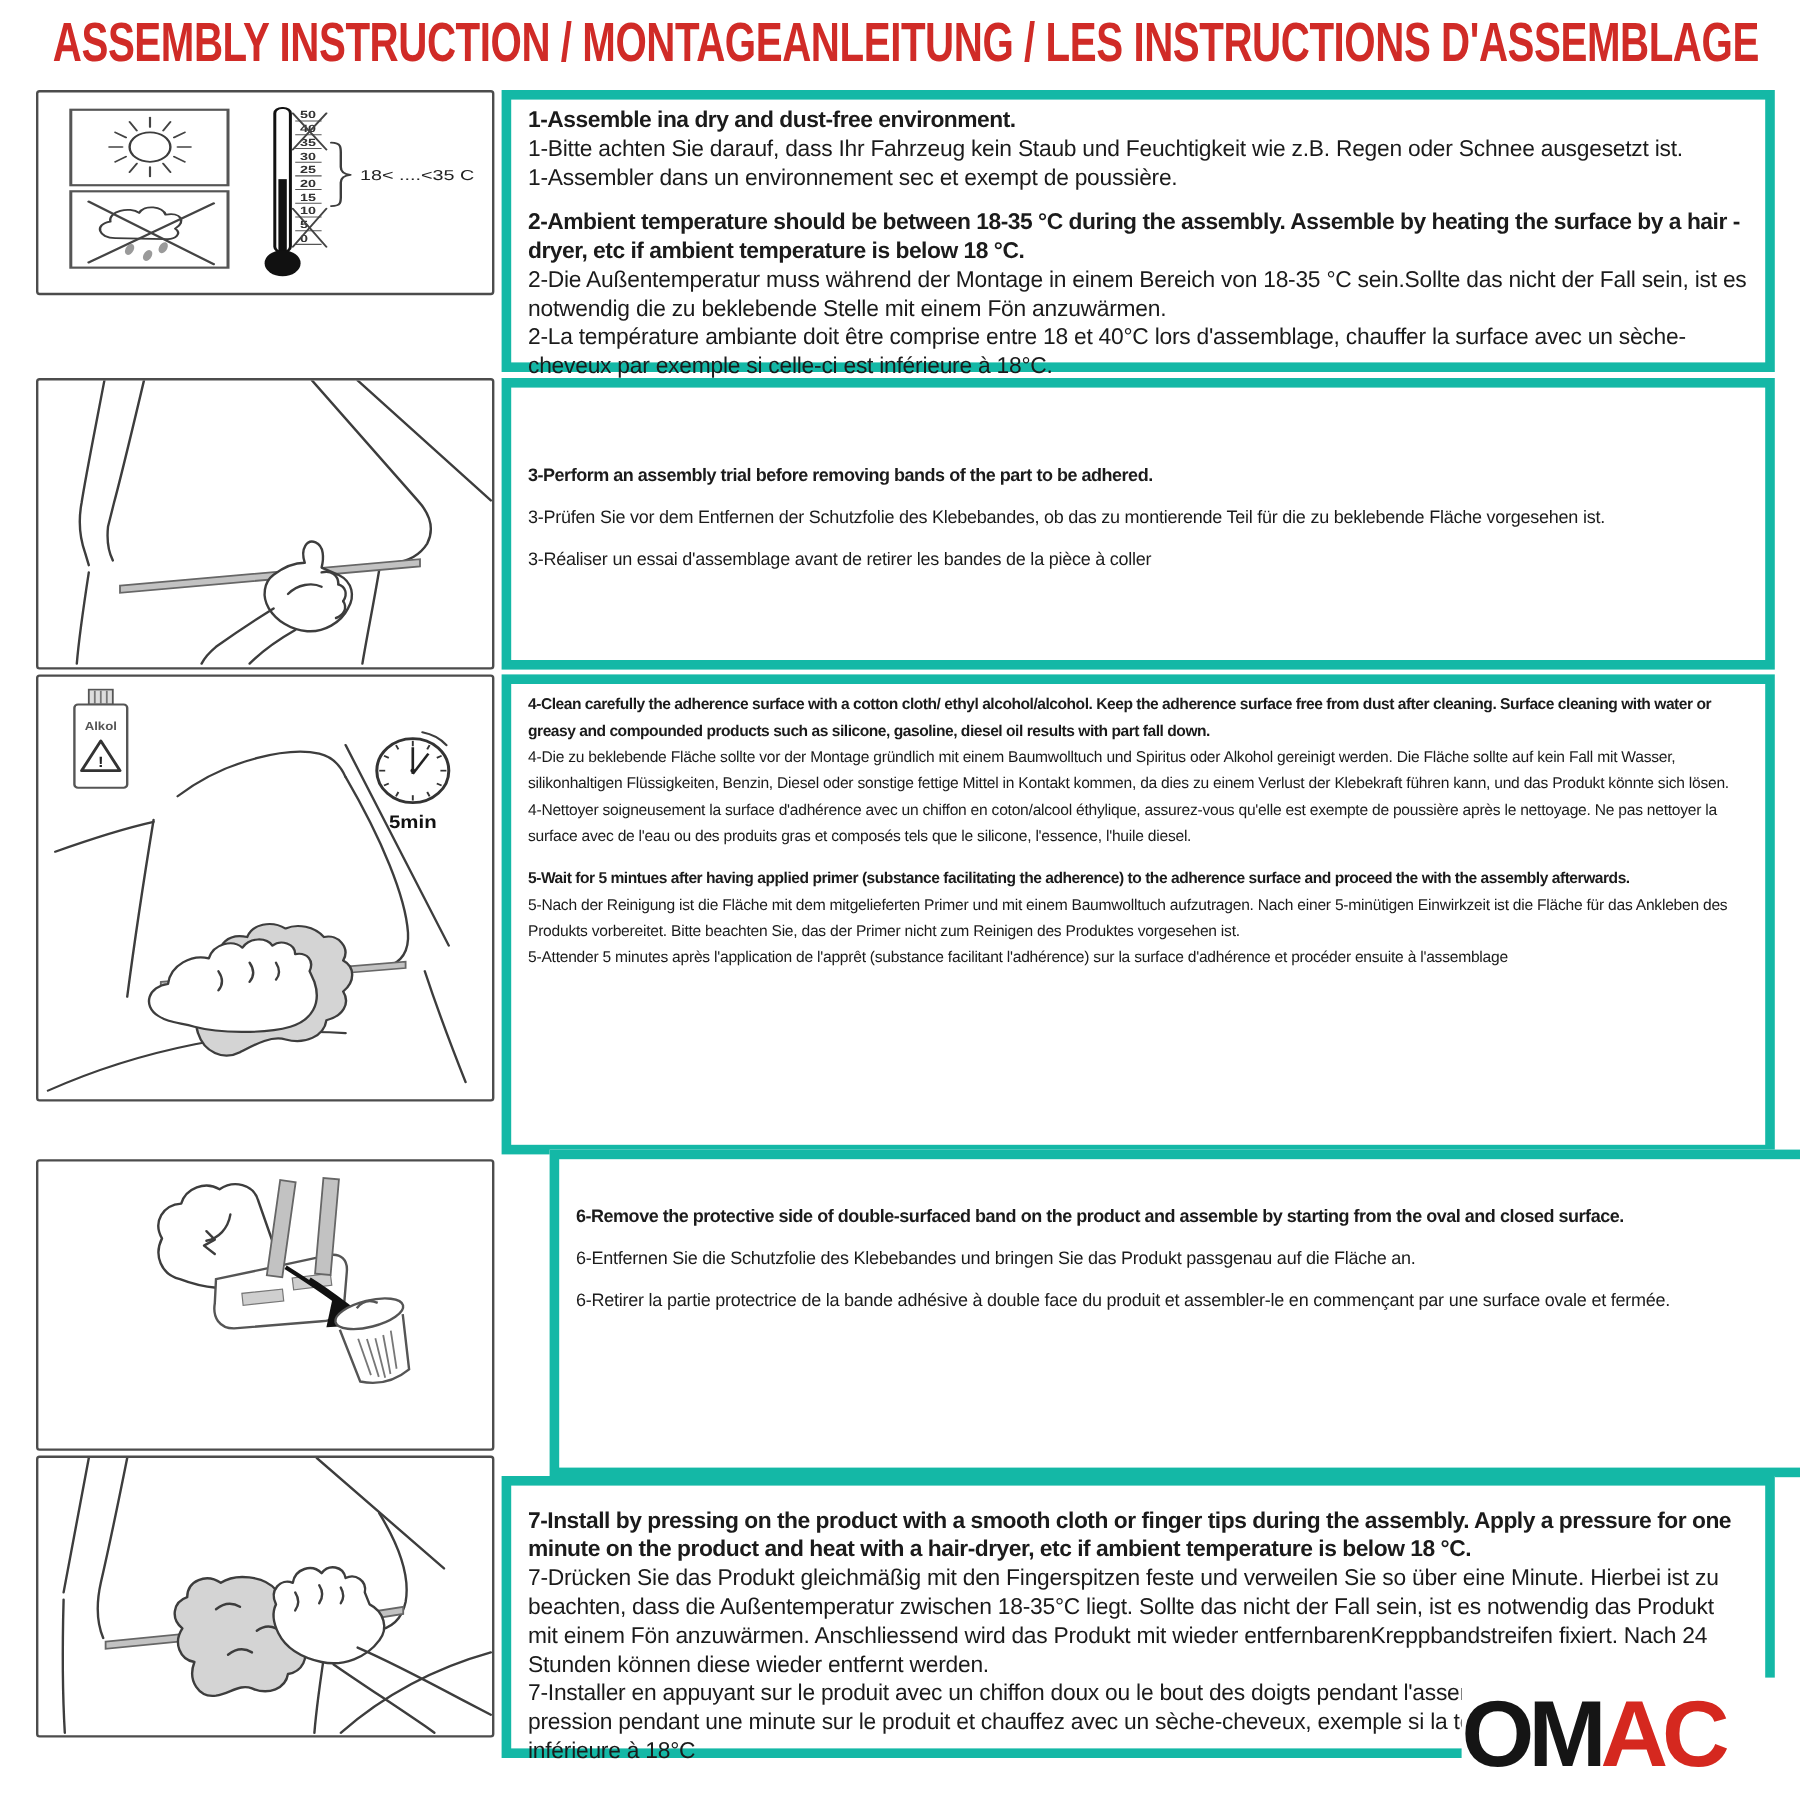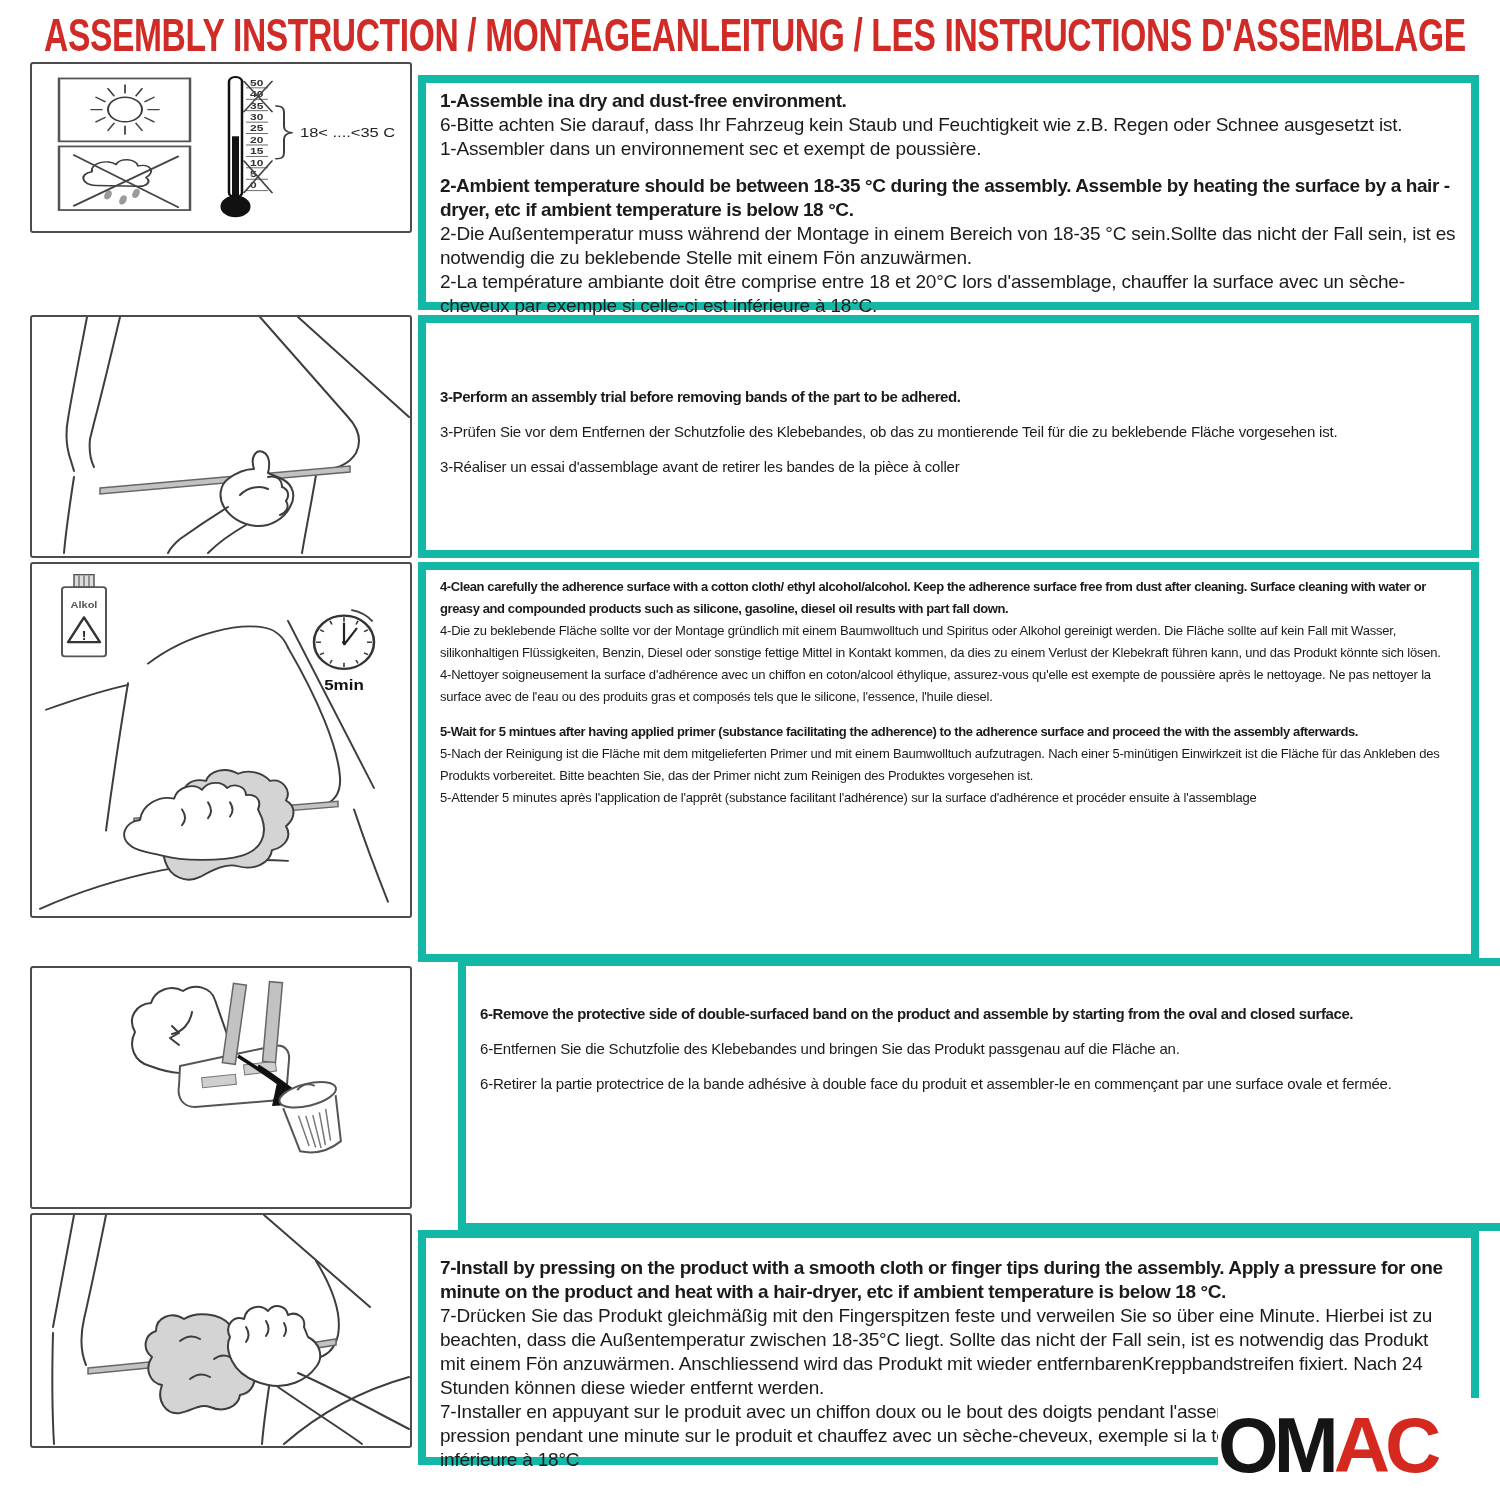--- a/index.html
+++ b/index.html
@@ -55,21 +55,21 @@
   .logo .lb { color:#151515; }
   .logo .lr { color:#d5281f; }
 </style>
 </head>
 <body>
 
 <div class="page">
 
   <div class="title">ASSEMBLY INSTRUCTION / MONTAGEANLEITUNG / LES INSTRUCTIONS D'ASSEMBLAGE</div>
 
-  <div class="fb" id="fig1" style="top:62px;height:171px;">
+  <div class="fb" id="fig1" style="top:75px;height:171px;">
     <svg viewBox="0 0 378 231" preserveAspectRatio="none">
       <g>
         <rect x="27" y="20" width="131" height="87" class="skt"></rect>
         <circle cx="93" cy="63" r="17" class="sk"></circle>
         <g class="thin">
           <line x1="116" y1="63" x2="127" y2="63"></line>
             <line x1="113" y1="52" x2="122" y2="46"></line>
           <line x1="104" y1="44" x2="110" y2="34"></line>
             <line x1="93" y1="40" x2="93" y2="29"></line>
           <line x1="82" y1="44" x2="76" y2="34"></line>
@@ -125,26 +125,26 @@
           <line x1="212" y1="134" x2="240" y2="178"></line>
             <line x1="240" y1="134" x2="212" y2="178"></line>
         </g>
         <path class="sk" d="M244,58 C253,58 252,64 252,74 L252,86 C252,93 256,94.5 260,95 C256,95.5 252,97 252,104 L252,116 C252,126 253,131 244,131"></path>
         <text x="268" y="101" class="thermo-label">18&lt; ....&lt;35 C</text>
       </g>
     </svg>
   </div>
   <div class="tb s-small" id="text1" style="top:75px;height:235px;">
       <p class="bold">1-Assemble ina dry and dust-free environment.</p>
-      <p class="regular">6-Bitte achten Sie darauf, dass Ihr Fahrzeug kein Staub und Feuchtigkeit wie z.B. Regen oder Schnee ausgesetzt ist.</p>
+      <p class="regular">1-Bitte achten Sie darauf, dass Ihr Fahrzeug kein Staub und Feuchtigkeit wie z.B. Regen oder Schnee ausgesetzt ist.</p>
       <p class="regular">1-Assembler dans un environnement sec et exempt de poussière.</p>
       <div class="gap"></div>
       <p class="bold">2-Ambient temperature should be between 18-35 °C  during the assembly. Assemble by heating the surface by a hair -dryer, etc if ambient temperature is below 18 °C.</p>
       <p class="regular">2-Die Außentemperatur muss während der Montage in einem Bereich von 18-35 °C  sein.Sollte das nicht der Fall sein, ist es notwendig die zu beklebende Stelle mit einem Fön anzuwärmen.</p>
-      <p class="regular">2-La température ambiante doit être comprise entre 18 et 20°C lors d'assemblage, chauffer la surface avec un sèche-cheveux par exemple si celle-ci est inférieure à 18°C.</p>
+      <p class="regular">2-La température ambiante doit être comprise entre 18 et 40°C lors d'assemblage, chauffer la surface avec un sèche-cheveux par exemple si celle-ci est inférieure à 18°C.</p>
     </div>
 
   <div class="fb" id="fig2" style="top:315px;height:243px;">
     <svg viewBox="0 0 378 239" preserveAspectRatio="none">
       <g class="sk">
         <path d="M55,0 C47,42 39,82 36,102 C33,118 34,130 39,144 L42,154"></path>
         <path d="M88,0 C79,38 70,76 63,102 L58,122 C57,132 58,142 62,150"></path>
         <path d="M228,0 L316,100 C327,112 330,124 324,136 C317,147 306,151 296,152"></path>
         <path d="M266,0 L377,100"></path>
         <path d="M42,160 C38,186 34,212 32,236"></path>

